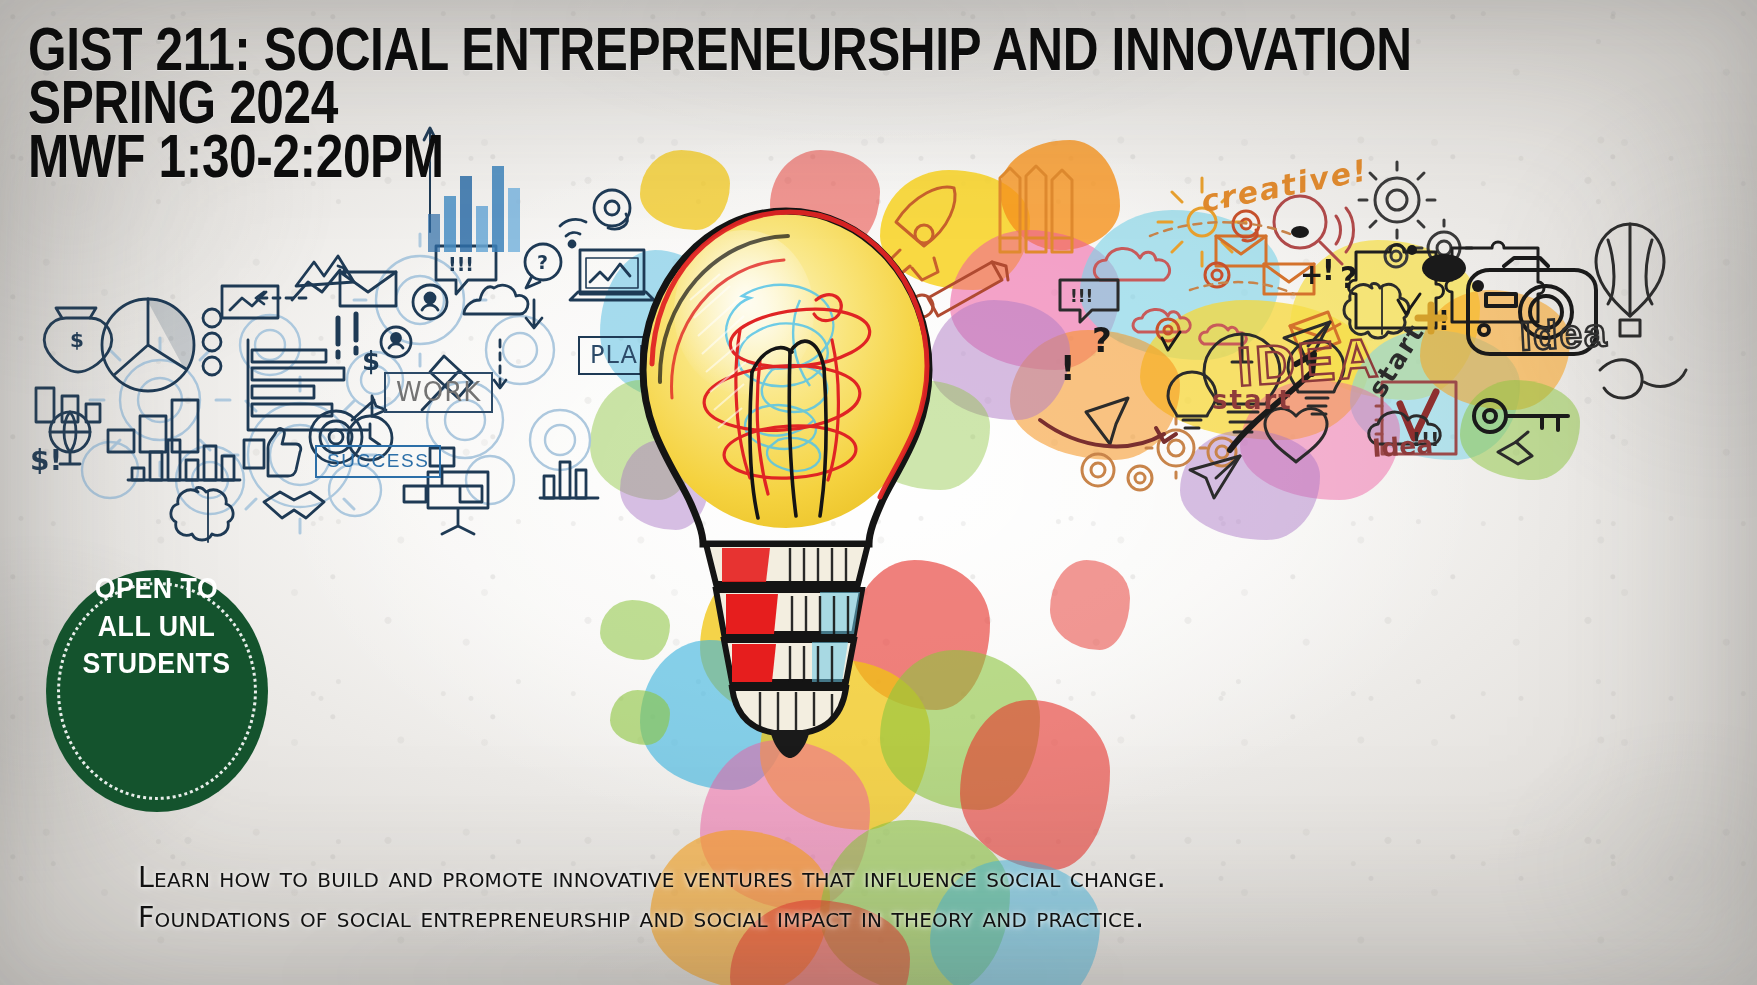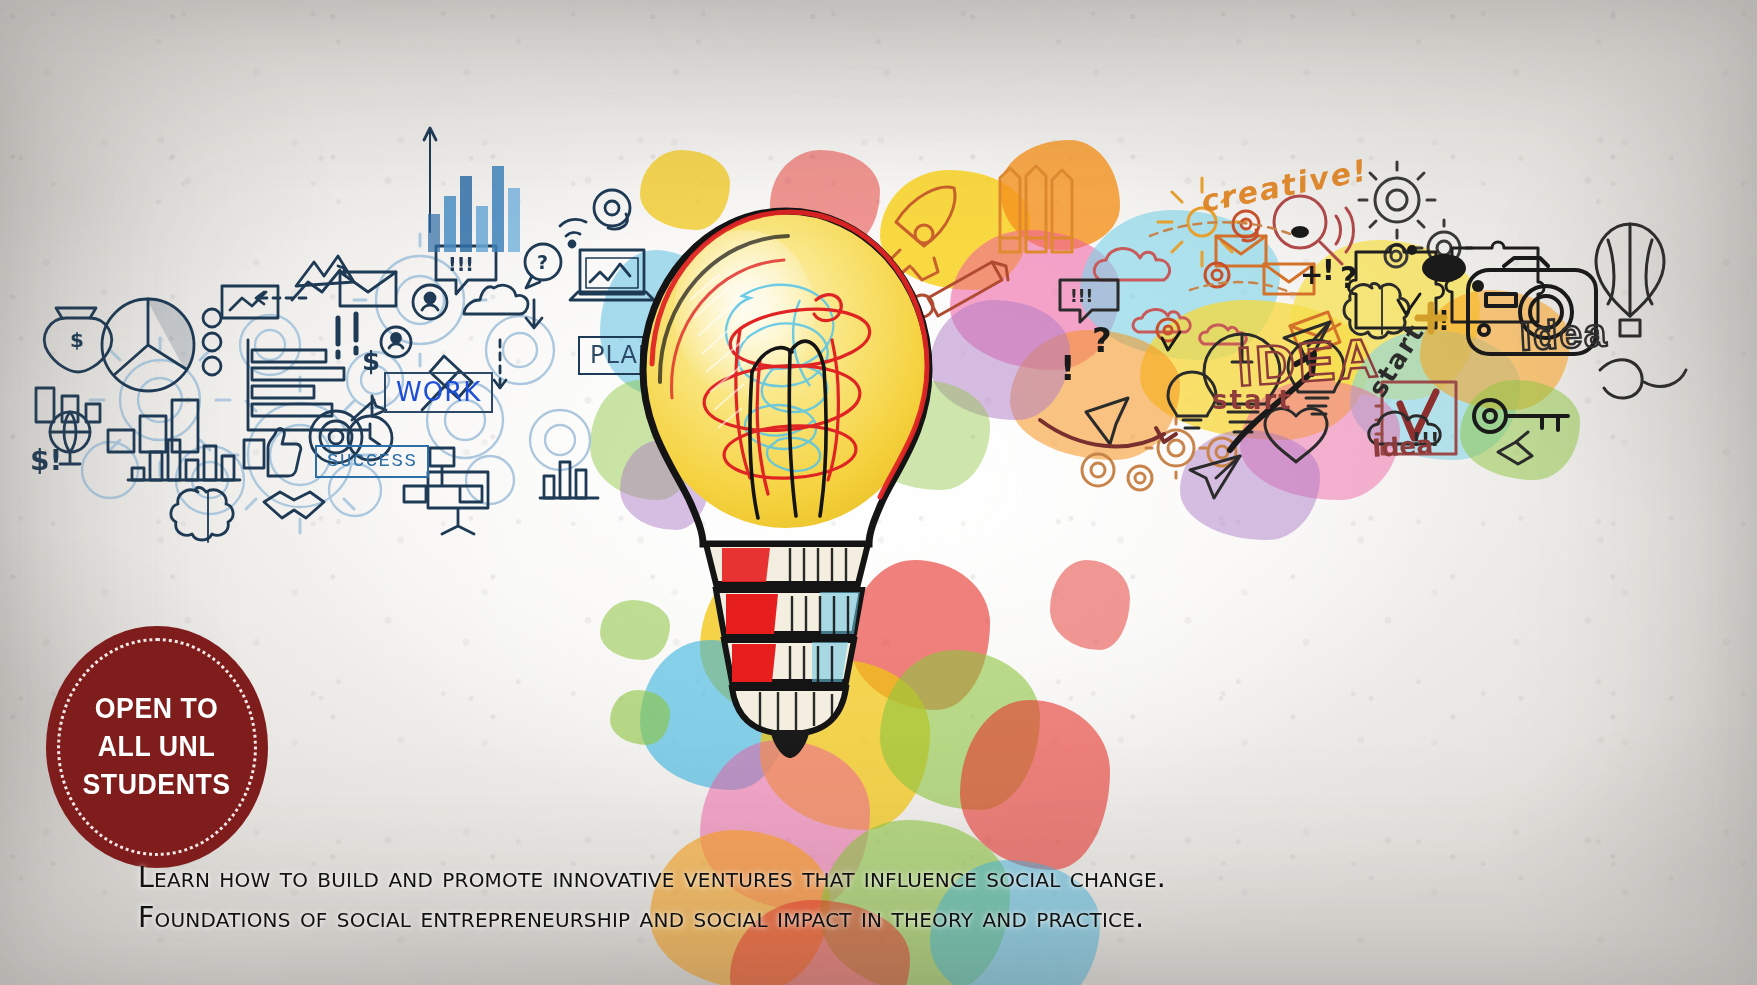--- a/index.html
+++ b/index.html
@@ -67,25 +67,25 @@
     transform-origin:left center;
     white-space:nowrap;
     text-shadow:0 1px 0 rgba(255,255,255,.35);
   }
   .h1{font-size:62px;}
   .h2{font-size:62px;}
   .h3{font-size:62px;}
 
   
   .badge{
-    position:absolute;left:46px;top:626px;width:222px;height:242px;
+    position:absolute;left:46px;top:570px;width:222px;height:242px;
     border-radius:50%;
-    background:#7f1d1d;
+    background:#14532d;
     z-index:45;
-    display:flex;align-items:center;justify-content:center;
+    display:flex;align-items:flex-start;justify-content:center;
   }
   .badge-ring{
     position:absolute;left:11px;top:12px;right:11px;bottom:12px;
     border-radius:50%;
     border:3px dotted rgba(255,255,255,.90);
   }
   .badge-text{position:relative;text-align:center;color:#ffffff;
     font-family:"Liberation Sans Narrow","Liberation Sans",sans-serif;
     font-weight:700;font-size:29px;line-height:1.30;letter-spacing:.6px;
     transform:scaleX(.92);}
@@ -109,22 +109,22 @@
   .w-creative{font-family:"DejaVu Sans",sans-serif;font-size:30px;color:#e08a2e;
     transform:rotate(-11deg);font-style:italic;letter-spacing:2px;}
   .w-idea-big{font-family:"Liberation Sans Narrow","Liberation Sans",sans-serif;font-size:55px;
     color:transparent;-webkit-text-stroke:2.5px #8e3b3b;letter-spacing:3px;transform:rotate(-4deg);}
   .w-idea-sm{font-family:"Liberation Sans Narrow","Liberation Sans",sans-serif;font-size:40px;
     color:transparent;-webkit-text-stroke:2.5px #2f2f2f;letter-spacing:2px;transform:rotate(-3deg);}
   .w-idea-tiny{font-family:"DejaVu Sans",sans-serif;font-size:25px;color:#8e3b3b;transform:rotate(-4deg);}
   .w-start{font-family:"DejaVu Sans",sans-serif;font-size:26px;color:#8e3b3b;letter-spacing:2px;}
   .w-start-b{font-family:"DejaVu Sans",sans-serif;font-size:26px;color:#2b2b2b;letter-spacing:2px;
     transform:rotate(-58deg);}
-  .w-work{font-family:"DejaVu Sans",sans-serif;font-size:26px;color:#1d4ed8;letter-spacing:1px;}
-  .w-success{font-family:Liberation Mono, monospace;font-size:19px;color:#2c6fa8;letter-spacing:1.5px;}
+  .w-work{font-family:"DejaVu Sans",sans-serif;font-size:26px;color:#737373;letter-spacing:1px;}
+  .w-success{font-family:Liberation Sans, sans-serif;font-size:19px;color:#2c6fa8;letter-spacing:1.5px;}
   .w-plan{font-family:"DejaVu Sans",sans-serif;font-size:24px;color:#2c4a68;letter-spacing:1px;}
   .box-lbl{position:absolute;border:2.5px solid currentColor;padding:3px 10px 4px;}
 </style>
 </head>
 <body>
 
 <div class="flyer">
 
   <div class="bg-base"></div>
   <div class="bg-white-core"></div>
@@ -628,20 +628,25 @@
           <path d="M792 596v38M806 596v38M820 596v38M834 596v38M848 596v38"></path>
           <path d="M790 646v36M804 646v36M818 646v36M832 646v36"></path>
           <path d="M760 692v34M778 692v38M796 692v38M814 692v34M832 694v28"></path>
         </g>
 
         <path d="M770 730h40c-4 18-14 28-20 28s-16-10-20-28z" fill="#1a1a1a"></path>
       </g>
     </svg>
   </div>
 
+  <div class="heading">
+    <div class="h1">GIST 211: Social Entrepreneurship and Innovation</div>
+    <div class="h2">Spring 2024</div>
+    <div class="h3">MWF 1:30-2:20PM</div>
+  </div>
 
   <div class="badge">
     <div class="badge-ring"></div>
     <div class="badge-text">
       <div>OPEN TO</div>
       <div>ALL UNL</div>
       <div>STUDENTS</div>
     </div>
   </div>
 

